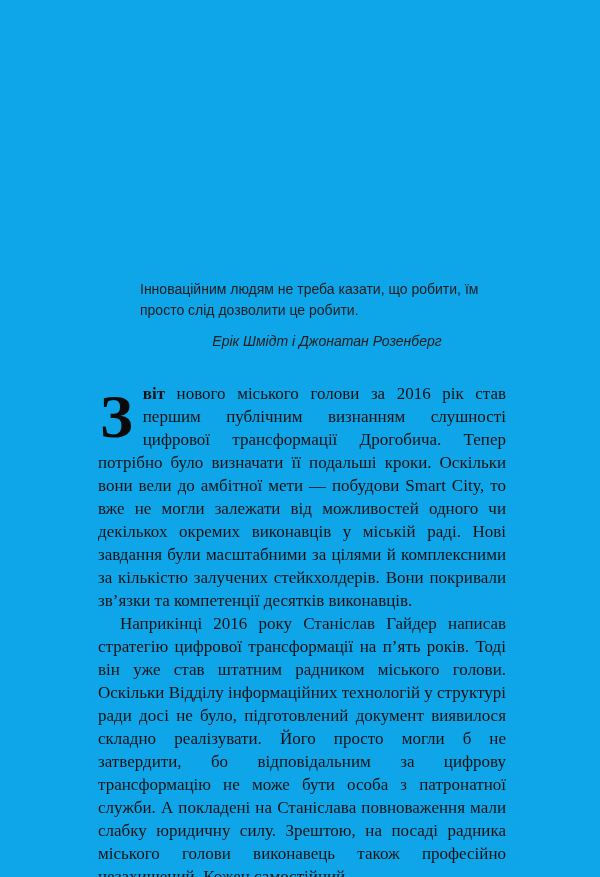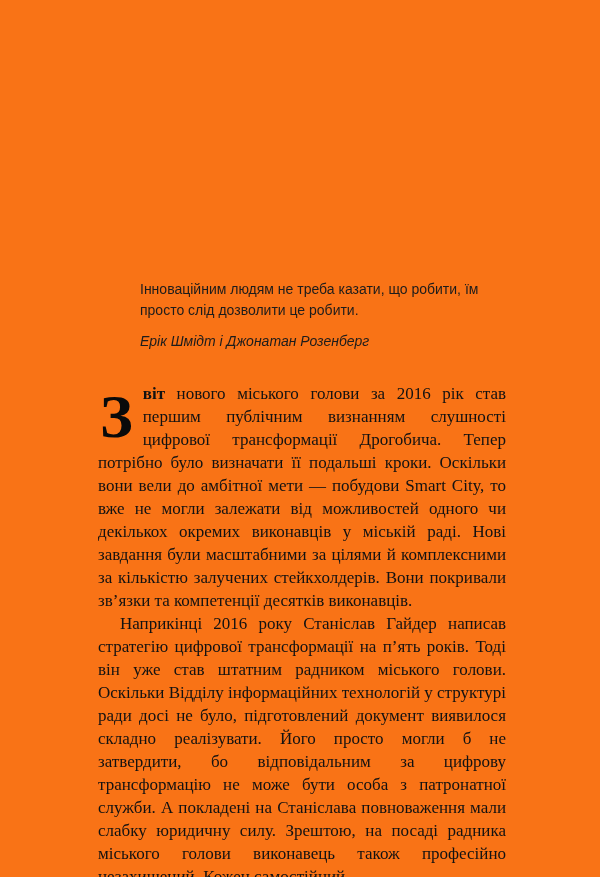--- a/index.html
+++ b/index.html
@@ -6,38 +6,38 @@
   body {
     width: 600px;
     height: 877px;
     background: #f4f4f4;
     font-family: "Liberation Serif", serif;
   }
   .page {
     position: relative;
     width: 600px;
     height: 877px;
-    background: #f97316;
+    background: #0ea5e9;
     overflow: hidden;
     color: #141414;
   }
   .epigraph {
     position: absolute;
     left: 140px;
     top: 279px;
     width: 374px;
     font-family: "Liberation Sans", sans-serif;
     font-size: 14px;
     line-height: 21px;
     color: #1c1c1c;
     text-align: left;
   }
   .attribution {
     margin-top: 10px;
-    text-align: left;
+    text-align: center;
     font-style: italic;
     font-size: 14px;
     color: #1c1c1c;
   }
   .body-text {
     position: absolute;
     left: 98px;
     top: 382px;
     width: 408px;
     font-size: 17px;

